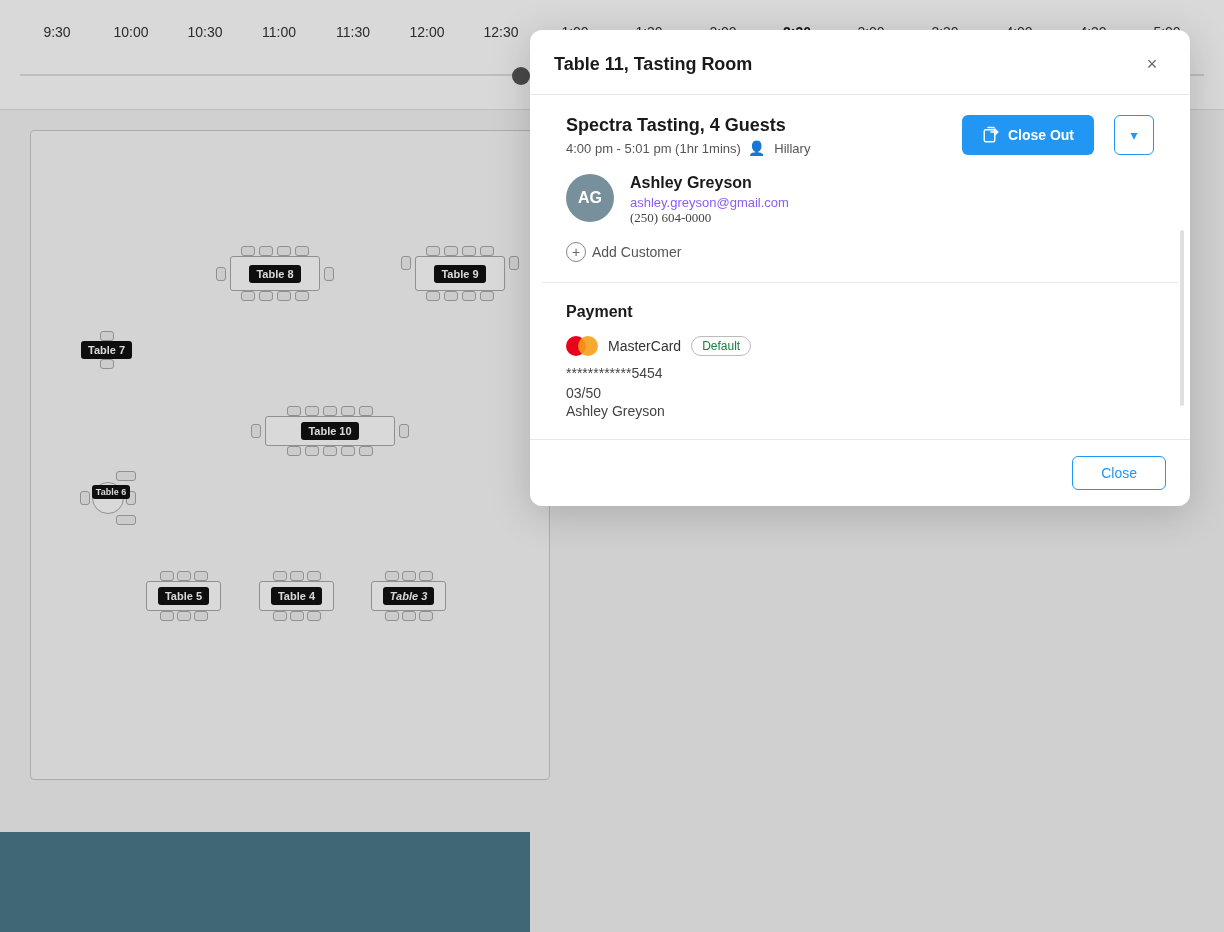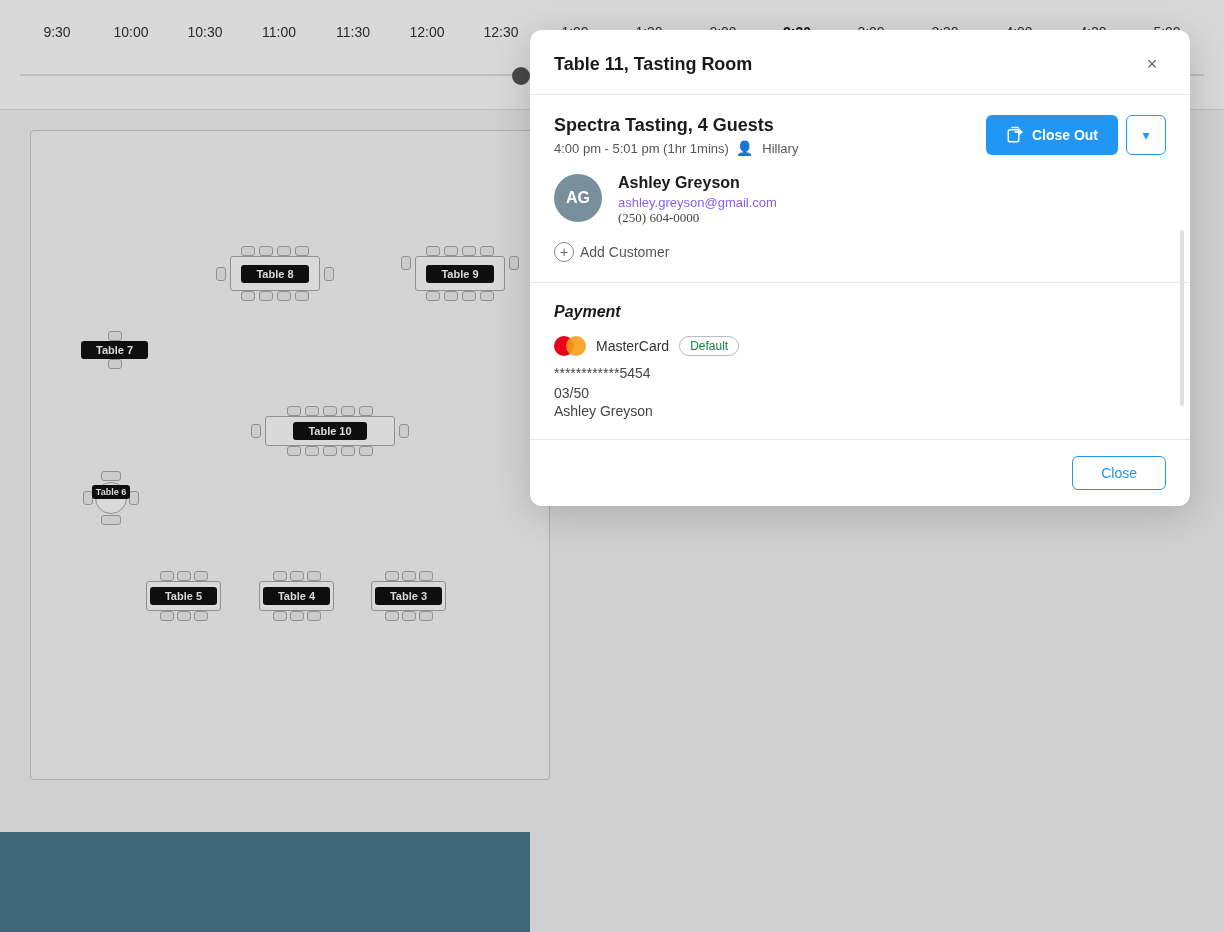--- a/index.html
+++ b/index.html
@@ -87,21 +87,21 @@
       display: flex;
       flex-direction: column;
       align-items: center;
       justify-content: center;
     }
     .table-label {
       background: #111;
       color: #fff;
       font-size: 11px;
       font-weight: 600;
-      padding: 3px 15px;
+      padding: 3px 7px;
       border-radius: 3px;
       white-space: nowrap;
       z-index: 2;
       position: relative;
     }
     
     .chairs-top, .chairs-bottom {
       display: flex;
       gap: 3px;
       position: relative;
@@ -171,21 +171,21 @@
       align-items: center;
       justify-content: center;
       cursor: pointer;
       color: #666;
       font-size: 18px;
       border: none;
       background: none;
     }
 
     .modal-body {
-      padding: 20px 24px;
+      padding: 20px 36px;
     }
 
     
     .reservation-header {
       display: flex;
       align-items: flex-start;
       justify-content: space-between;
       margin-bottom: 10px;
     }
     .reservation-info h2 {
@@ -234,21 +234,21 @@
       border-radius: 50%;
       display: inline-flex;
       align-items: center;
       justify-content: center;
       font-size: 9px;
     }
 
     
     .action-buttons {
       display: flex;
-      gap: 8px;
+      gap: 20px;
     }
     .btn-close-out {
       background: #2196f3;
       color: #fff;
       border: none;
       border-radius: 6px;
       padding: 10px 20px;
       font-size: 14px;
       font-weight: 600;
       cursor: pointer;
@@ -343,21 +343,20 @@
       border-top: 1px solid #e8e8e8;
       margin: 0 -24px 20px;
     }
 
     
     .payment-section h3 {
       font-size: 16px;
       font-weight: 700;
       color: #1a1a1a;
       margin-bottom: 14px;
-      font-style: italic;
     }
     .payment-card-row {
       display: flex;
       align-items: center;
       gap: 10px;
       margin-bottom: 8px;
     }
     .mastercard-icon {
       width: 32px;
       height: 22px;
@@ -551,21 +550,21 @@
       <div class="chairs-bottom" style="gap:4px;">
         <div class="chair"></div>
         <div class="chair"></div>
         <div class="chair"></div>
         <div class="chair"></div>
         <div class="chair"></div>
       </div>
     </div>
 
     <div class="table-item" style="left:55px; top:340px;">
-      <div style="position:relative; width:50px; height:55px; display:flex; flex-direction:column; align-items:center;">
+      <div style="position:relative; width:50px; height:55px; display:flex; flex-direction:column; align-items:flex-end;">
         <div class="chair" style="width:20px; margin-bottom:1px;"></div>
         <div style="display:flex; align-items:center; gap:2px;">
           <div class="chair-side"></div>
           <div style="width:32px; height:32px; border-radius:50%; border:1.5px solid #aaa; background:#fff;"></div>
           <div class="chair-side"></div>
         </div>
         <div class="chair" style="width:20px; margin-top:1px;"></div>
         <div style="position:absolute; top:14px; left:0; right:0; display:flex; justify-content:center;">
           <span class="table-label" style="font-size:9px; padding:2px 4px;">Table 6</span>
         </div>
@@ -608,21 +607,21 @@
       </div>
     </div>
 
     <div class="table-item" style="left:340px; top:440px;">
       <div class="chairs-top" style="gap:3px;">
         <div class="chair"></div>
         <div class="chair"></div>
         <div class="chair"></div>
       </div>
       <div style="display:flex; align-items:center; gap:3px;">
-        <div class="table-surface" style="width:75px; height:30px;">
+        <div class="table-surface" style="width:75px; height:30px;font-style:italic;">
           <span class="table-label">Table 3</span>
         </div>
       </div>
       <div class="chairs-bottom" style="gap:3px;">
         <div class="chair"></div>
         <div class="chair"></div>
         <div class="chair"></div>
       </div>
     </div>
 

